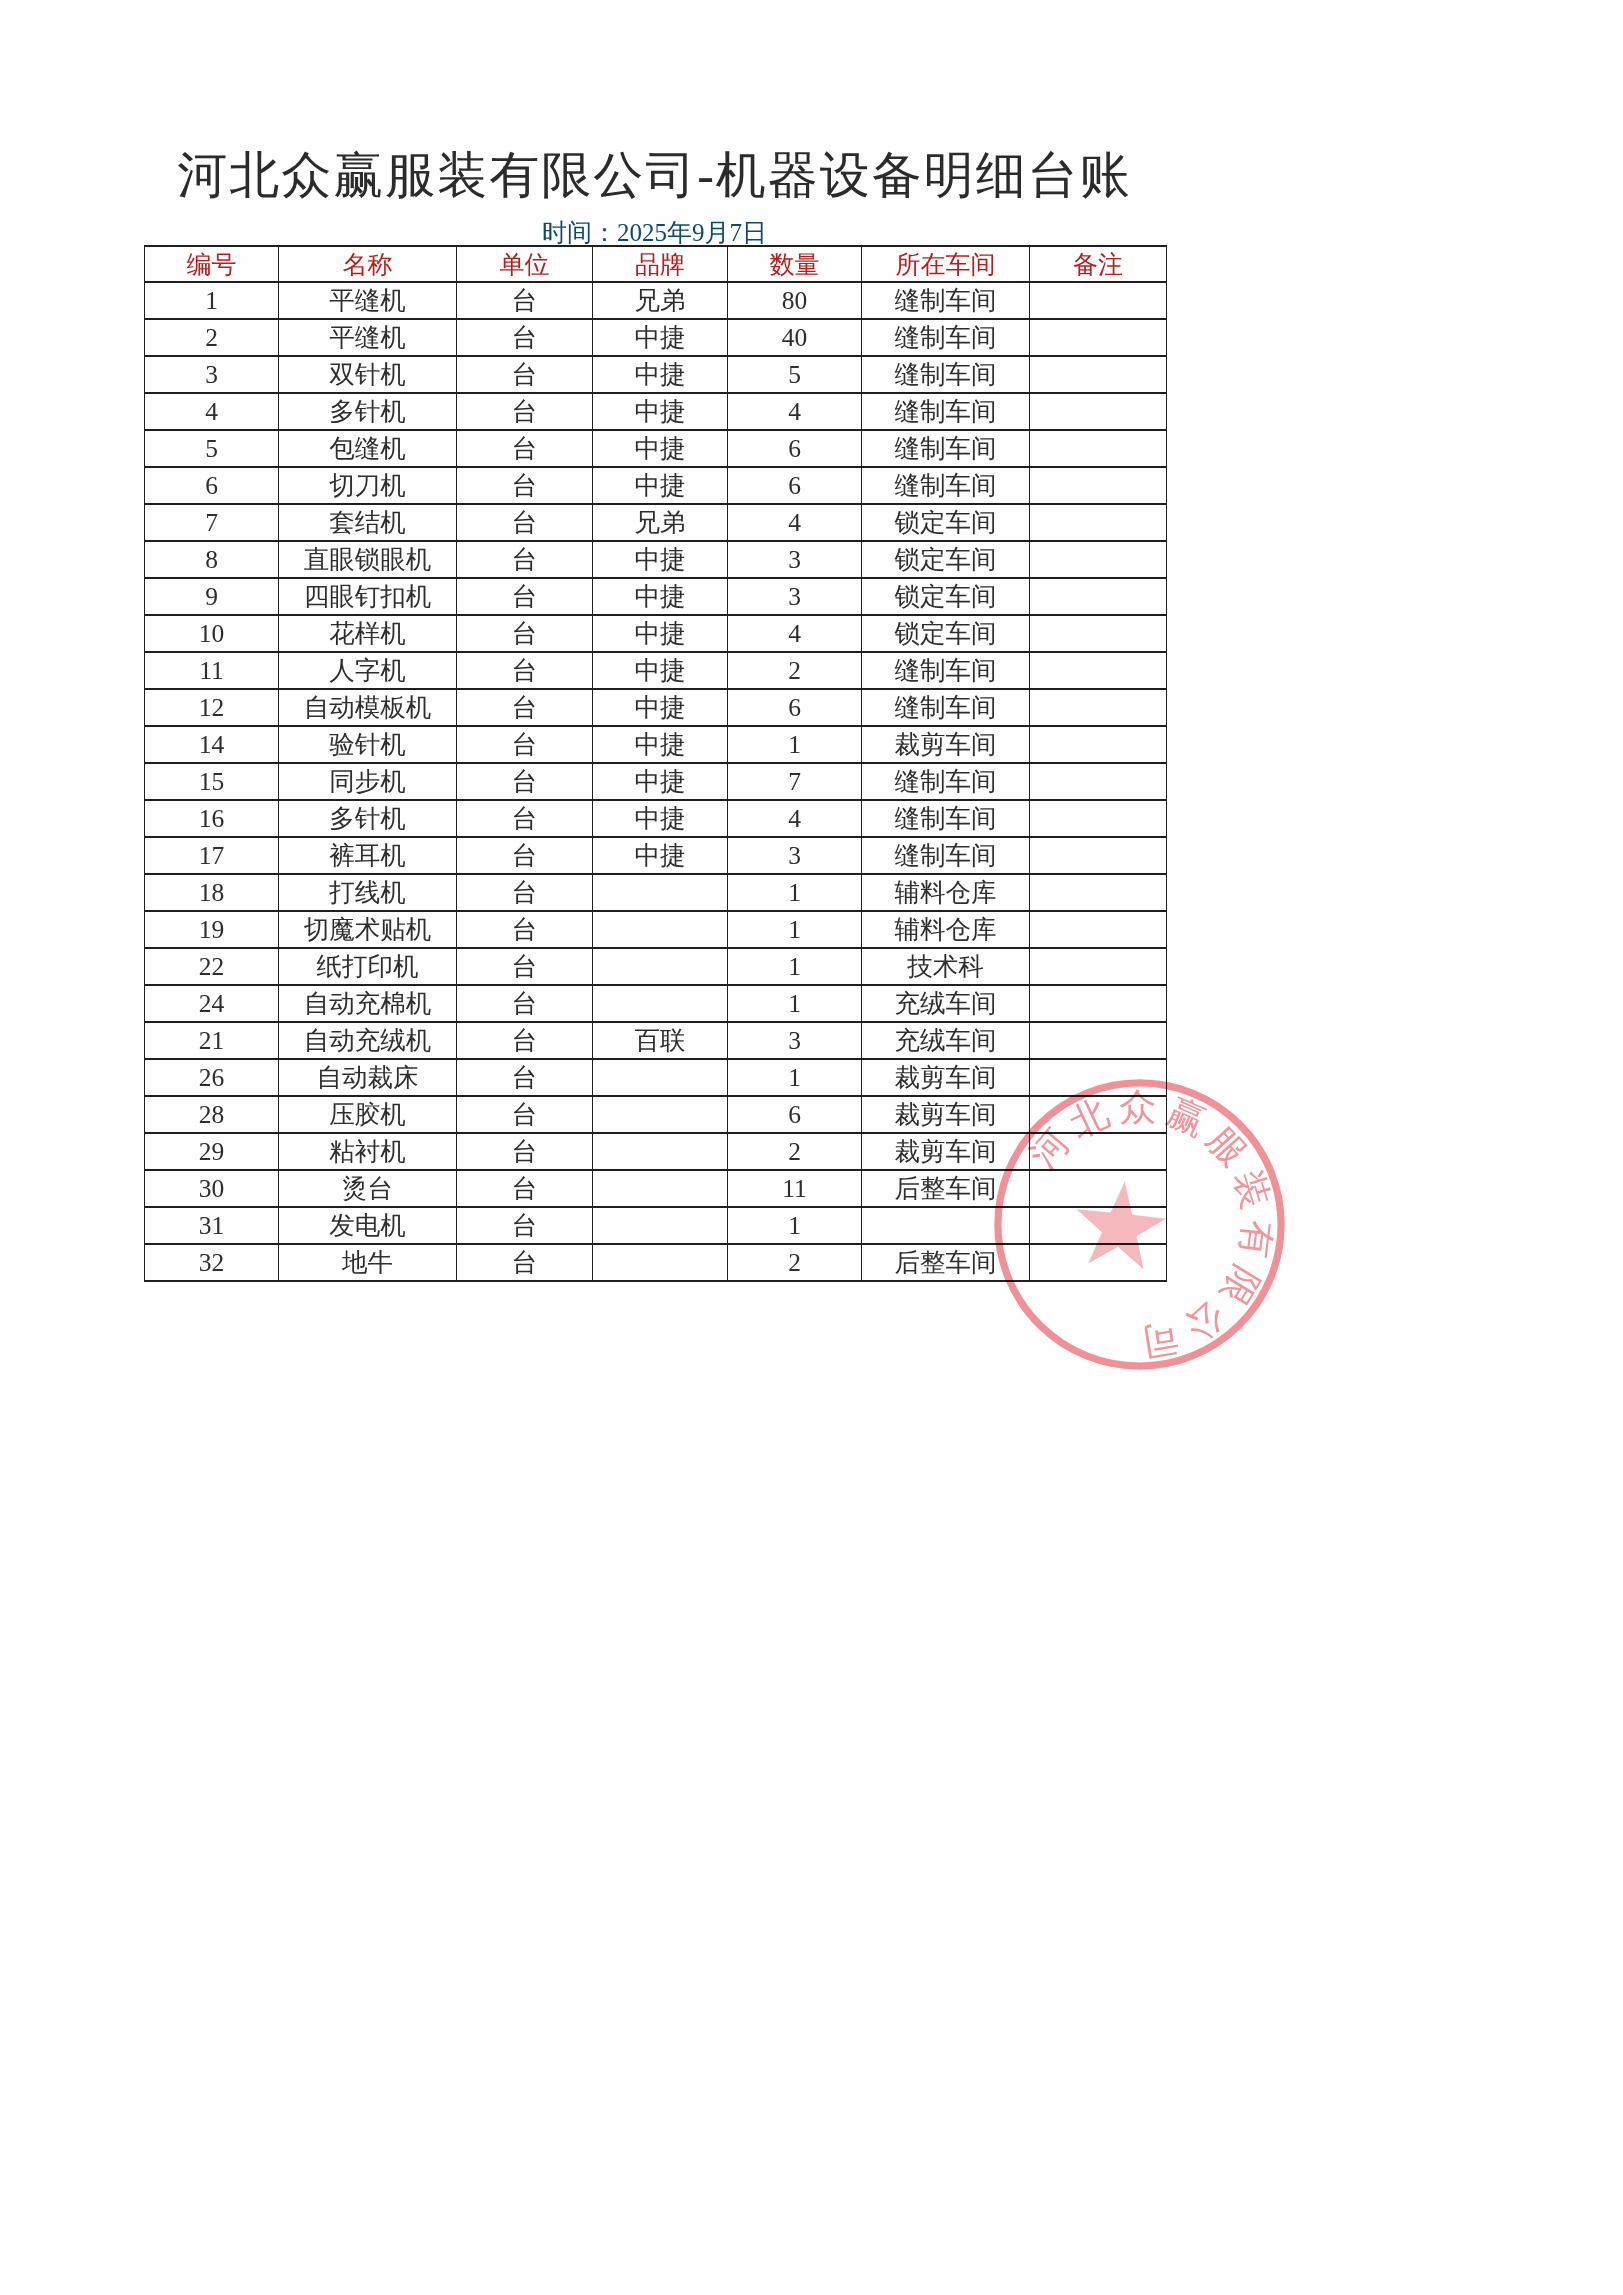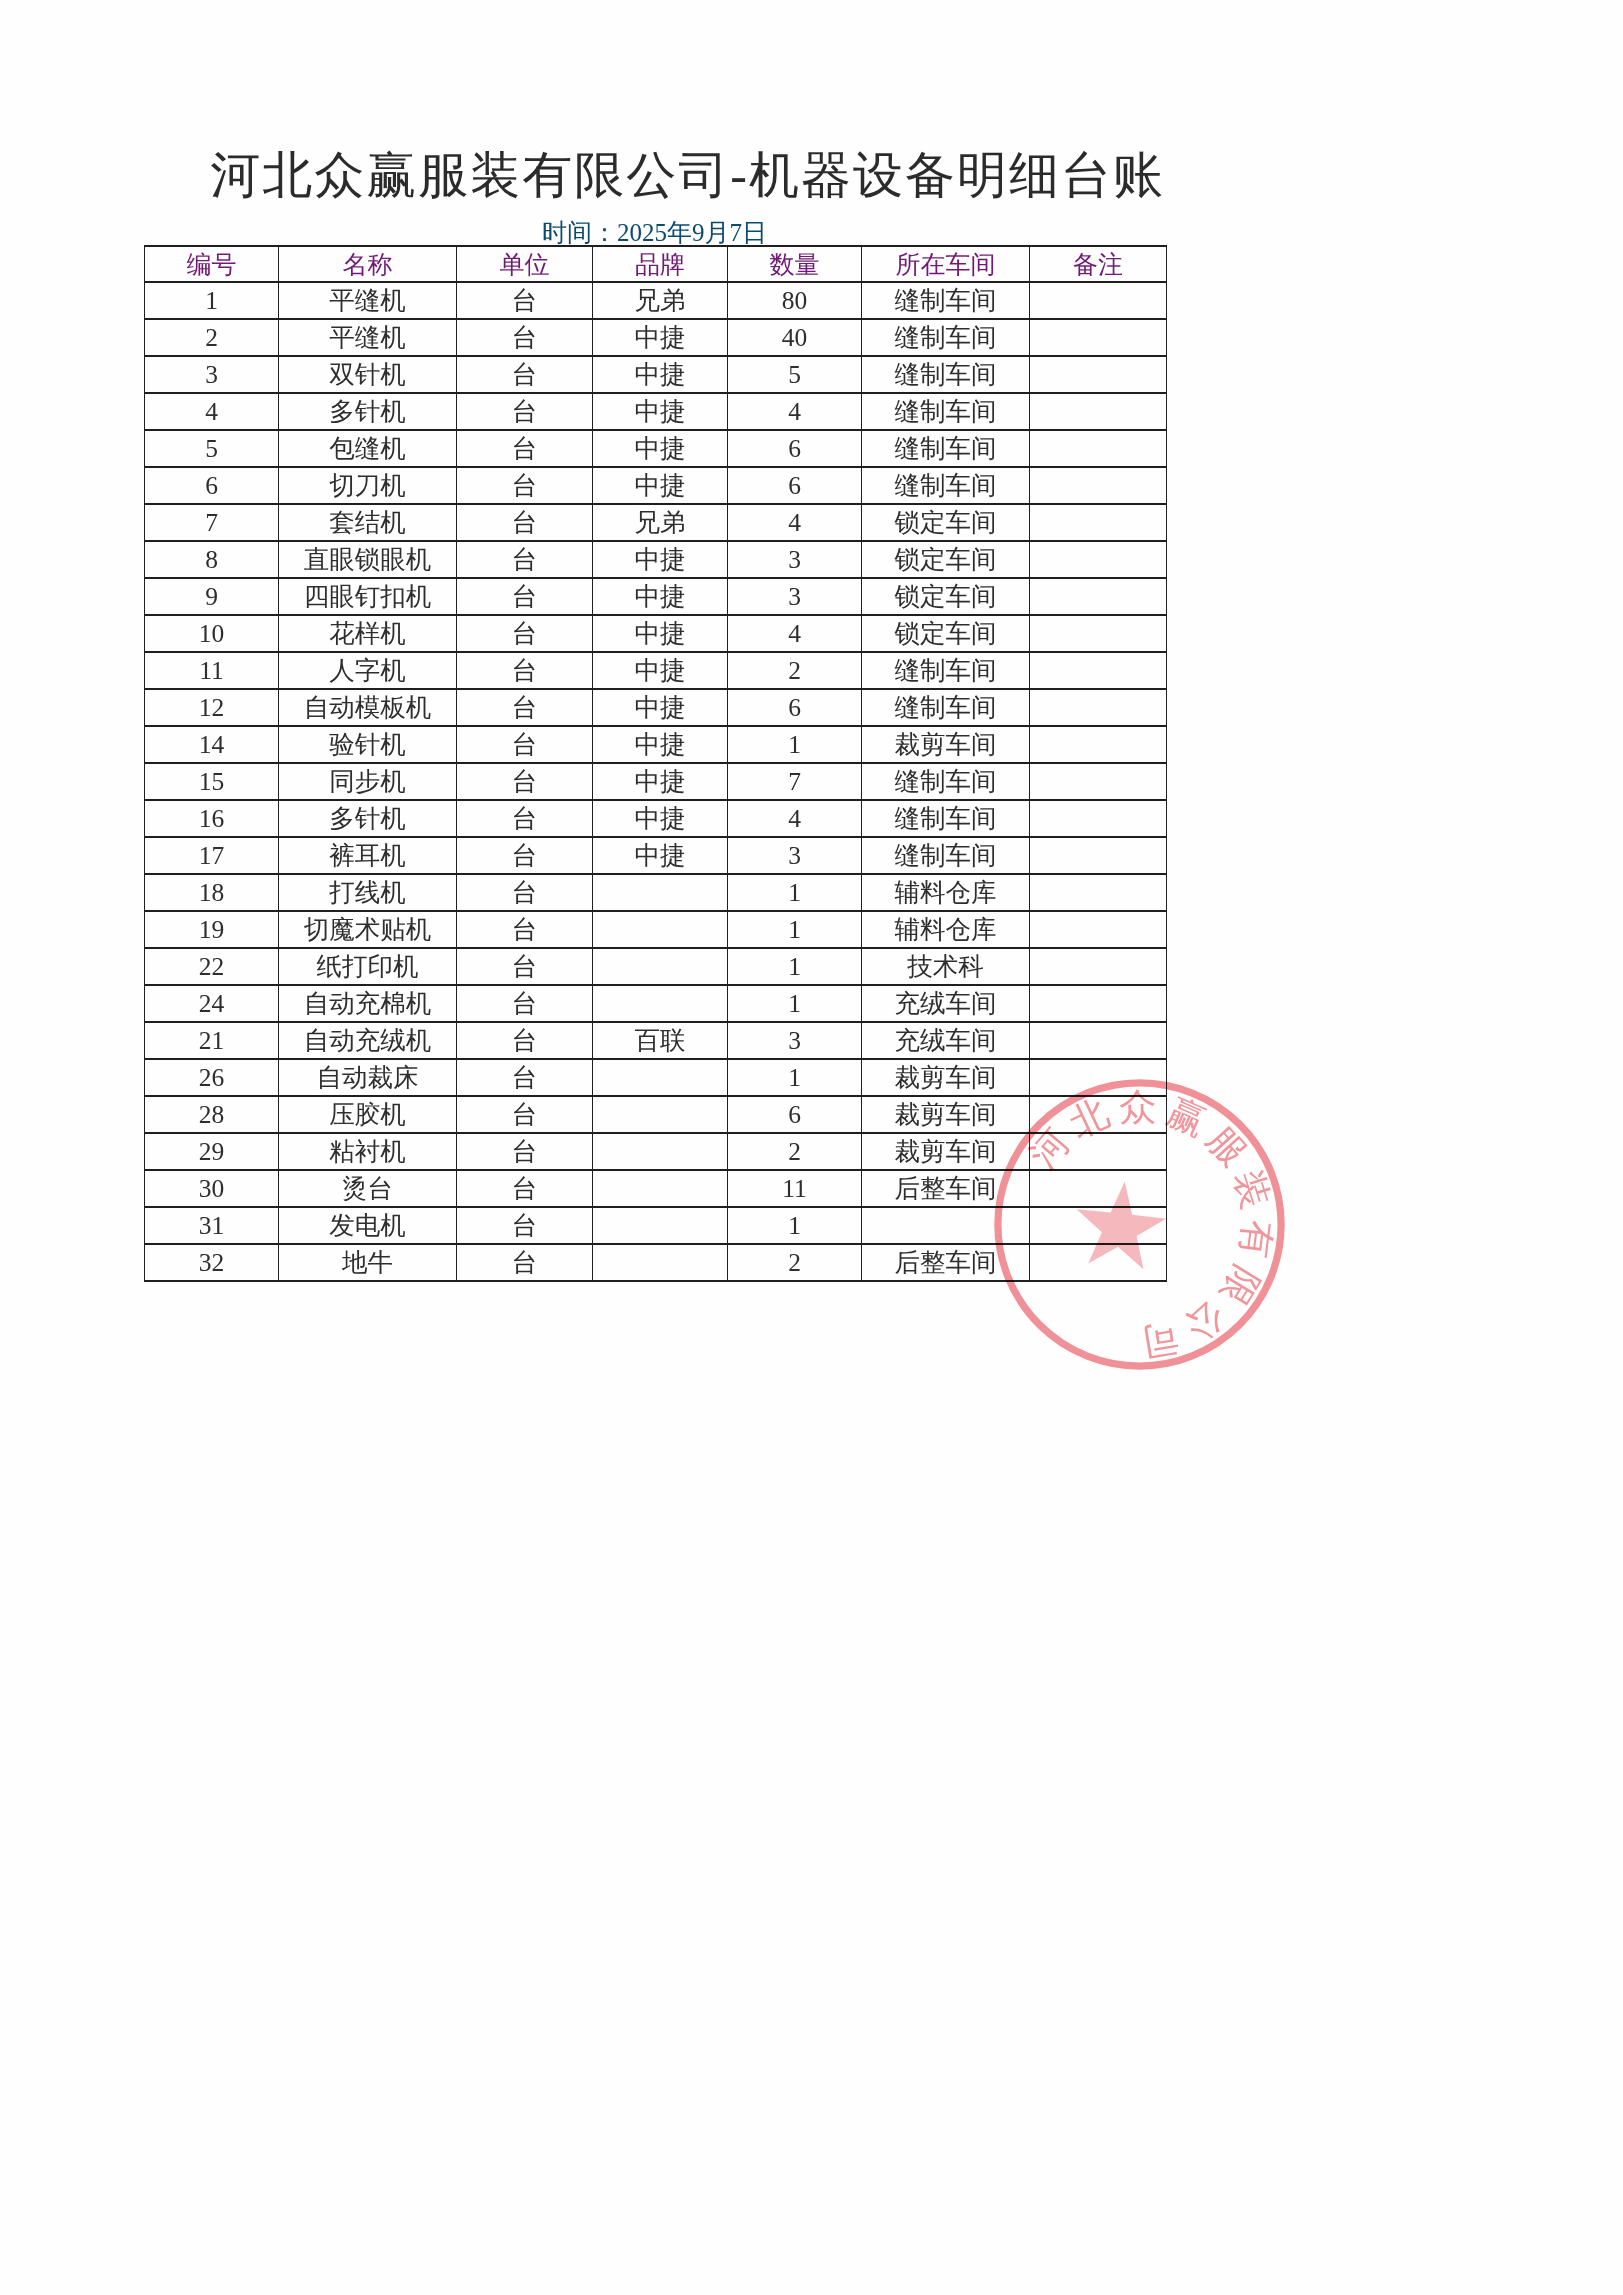--- a/index.html
+++ b/index.html
@@ -14,21 +14,21 @@
     background: #fefefe;
     overflow: hidden;
     font-family: "Liberation Serif", "DejaVu Serif", serif;
     color: #2d2d2d;
   }
   .title {
     position: absolute;
     left: 144px;
     top: 149px;
     width: 1021px;
-    text-align: right;
+    text-align: center;
     font-size: 50px;
     font-weight: normal;
     letter-spacing: 2px;
     line-height: 1.05;
     color: #2b2b2b;
     white-space: nowrap;
   }
   .subtitle {
     position: absolute;
     left: 144px;
@@ -55,21 +55,21 @@
     text-align: center;
     vertical-align: middle;
     padding: 0;
     overflow: hidden;
     white-space: nowrap;
   }
   table.ledger th {
     height: 34px;
     font-size: 25px;
     font-weight: normal;
-    color: #701a75;
+    color: #b91c1c;
   }
   table.ledger td {
     height: 35px;
     font-size: 25.5px;
     color: #2e2e2e;
   }
   .col-id       { width: 134px; }
   .col-name     { width: 178px; }
   .col-unit     { width: 136px; }
   .col-brand    { width: 135px; }

